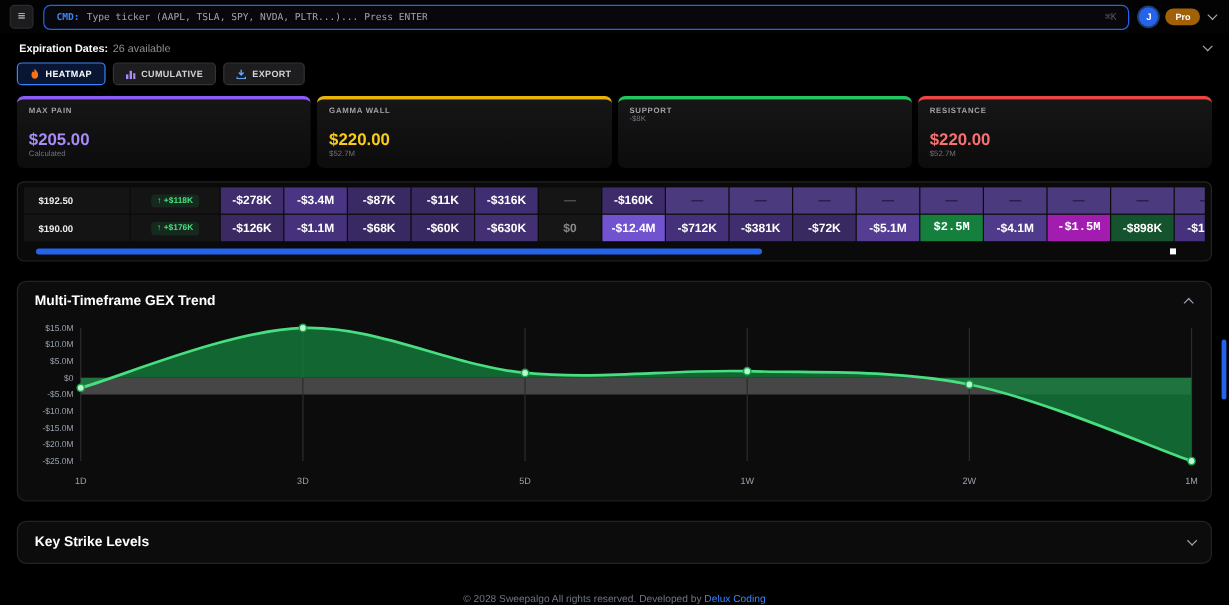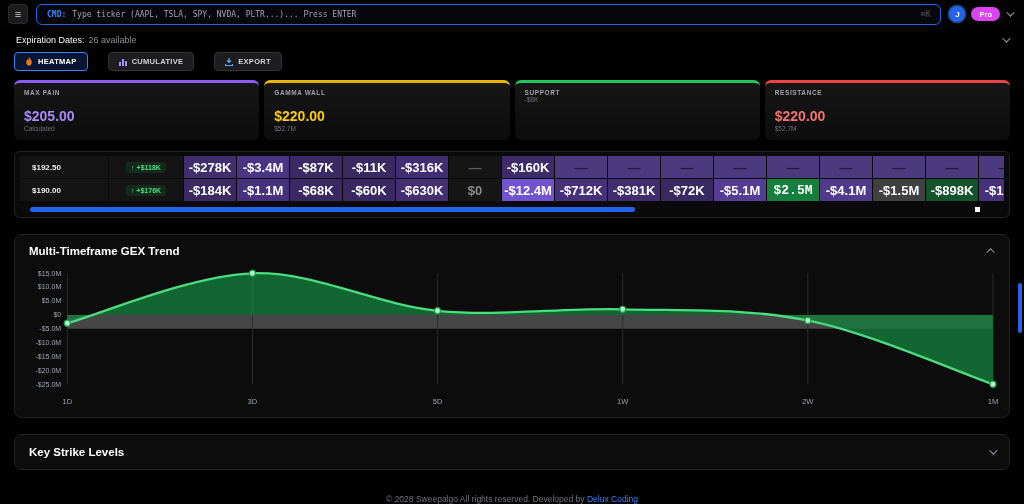--- a/index.html
+++ b/index.html
@@ -11,52 +11,52 @@
   .hamburger{width:20px;height:20px;background:#1c1c1e;border:1px solid #2b2b2b;border-radius:4px;color:#d4d4d8;
     font-size:11px;line-height:18px;text-align:center;cursor:pointer;flex:0 0 auto}
   .cmdbar{flex:1;display:flex;align-items:center;gap:6px;height:21px;border:1.5px solid #2563eb;border-radius:6px;
     background:#08080c;padding:0 10px;font-family:"DejaVu Sans Mono",monospace;font-size:8px;cursor:text}
   .cmd-prefix{color:#3b82f6;font-weight:bold}
   .cmd-placeholder{color:#a1a1aa;white-space:nowrap;overflow:hidden}
   .cmd-shortcut{margin-left:auto;color:#52525b}
   .userbox{display:flex;align-items:center;gap:6px;flex:0 0 auto;padding-right:4px}
   .avatar{width:16px;height:16px;border-radius:50%;background:#2563eb;box-shadow:0 0 0 1.5px rgba(59,130,246,.45);
     color:#fff;font-size:8px;font-weight:bold;display:flex;align-items:center;justify-content:center;cursor:pointer}
-  .pro-badge{background:#d946ef;color:#fff;font-size:7.5px;font-weight:bold;padding:2.5px 8px;border-radius:9px}
+  .pro-badge{background:#a16207;color:#fff;font-size:7.5px;font-weight:bold;padding:2.5px 8px;border-radius:9px}
   .chev{display:inline-block;width:6px;height:6px;border-right:1.5px solid #9ca3af;border-bottom:1.5px solid #9ca3af}
   .chev.down{transform:rotate(45deg) translateY(-2px)}
   .chev.up{transform:rotate(-135deg) translateY(-2px)}
 
   
   .exp-row{display:flex;justify-content:space-between;align-items:center;padding:7px 16px 3px;font-size:9px}
-  .exp-label{font-weight:normal;color:#fafafa}
+  .exp-label{font-weight:bold;color:#fafafa}
   .exp-value{color:#8f8f94;margin-left:4px}
 
   
-  .tabs{display:flex;gap:20px;padding:4px 14px 9px}
+  .tabs{display:flex;gap:6px;padding:4px 14px 9px}
   .tab{display:flex;align-items:center;gap:5px;font-size:7.5px;font-weight:700;letter-spacing:.3px;padding:4px 10px;
     border-radius:4px;background:#1d1d1f;border:1px solid #333;color:#d4d4d8;cursor:pointer;font-family:inherit}
   .tab.active{background:rgba(37,99,235,.22);border-color:#3b82f6;color:#fff}
   .tab svg{display:block}
 
   
   .stats{display:grid;grid-template-columns:repeat(4,1fr);gap:5px;padding:0 14px;margin-bottom:11px}
   .stat-card{background:linear-gradient(#161616,#0c0c0c);border-radius:6px;border-top:3px solid #666;padding:6px 10px 8px;min-height:49px}
   .stat-label{font-size:6.5px;font-weight:bold;color:#a1a1aa;letter-spacing:.6px}
   .stat-value{font-size:14px;font-weight:bold;margin:12px 0 1px}
   .stat-sub{font-size:6.5px;color:#71717a}
 
   
   .heatmap-card{margin:0 14px;background:#0a0a0a;border:1px solid #232323;border-radius:6px;padding:4px 5px 3px;overflow:hidden}
   .hm-rows{overflow:hidden}
   .hm-row{display:flex;gap:1px;margin-bottom:1px;height:22px}
   .hm-strike{flex:0 0 88px;background:#141414;display:flex;align-items:center;padding-left:12px;font-size:8px;font-weight:bold;color:#ececec}
   .hm-net{flex:0 0 74px;background:#141414;display:flex;align-items:center;justify-content:center}
   .hm-badge{color:#4ade80;background:rgba(34,197,94,.13);border-radius:3px;font-size:7px;font-weight:bold;padding:2px 5px;white-space:nowrap}
-  .hm-cell{flex:0 0 52px;display:flex;align-items:center;justify-content:center;font-size:13px;font-weight:bold;white-space:nowrap;cursor:pointer}
+  .hm-cell{flex:0 0 52px;display:flex;align-items:center;justify-content:center;font-size:10px;font-weight:bold;white-space:nowrap;cursor:pointer}
   .hm-scroll{position:relative;height:9px;margin-top:3px}
   .hm-scrollbar{position:absolute;left:10px;top:2px;width:605px;height:5px;background:#2563eb;border-radius:3px;cursor:pointer}
   .hm-corner{position:absolute;right:24px;top:2px;width:5px;height:5px;background:#fff}
 
   
   .panel{margin:16px 14px 0;background:#0c0c0c;border:1px solid #232323;border-radius:8px}
   .panel-head{display:flex;justify-content:space-between;align-items:center;padding:10px 14px 6px;cursor:pointer}
   .key-panel .panel-head{padding:11px 14px}
   .panel-title{font-size:11.5px;font-weight:bold;color:#fff}
   .chart-wrap{padding:0 6px 4px}
@@ -168,34 +168,34 @@
         <div class="hm-cell" style="background: rgb(75, 58, 126); color: rgb(34, 26, 60);">—</div>
         <div class="hm-cell" style="background: rgb(75, 58, 126); color: rgb(34, 26, 60);">—</div>
         <div class="hm-cell" style="background: rgb(75, 58, 126); color: rgb(34, 26, 60);">—</div>
         <div class="hm-cell" style="background: rgb(75, 58, 126); color: rgb(34, 26, 60);">—</div>
       </div>
       <div class="hm-row">
         <div class="hm-strike">$190.00</div>
         <div class="hm-net">
           <span class="hm-badge"><span>↑ </span>+$176K</span>
         </div>
-        <div class="hm-cell" style="background: rgb(59, 42, 98); color: rgb(255, 255, 255);">-$184K</div>
+        <div class="hm-cell" style="background: rgb(59, 42, 98); color: rgb(255, 255, 255);">-$126K</div>
         <div class="hm-cell" style="background: rgb(70, 50, 124); color: rgb(255, 255, 255);">-$1.1M</div>
         <div class="hm-cell" style="background: rgb(57, 41, 98); color: rgb(255, 255, 255);">-$68K</div>
         <div class="hm-cell" style="background: rgb(57, 41, 98); color: rgb(255, 255, 255);">-$60K</div>
         <div class="hm-cell" style="background: rgb(66, 48, 115); color: rgb(255, 255, 255);">-$630K</div>
         <div class="hm-cell" style="background: rgb(22, 22, 22); color: rgb(138, 138, 138);">$0</div>
         <div class="hm-cell" style="background: rgb(114, 83, 207); color: rgb(255, 255, 255);">-$12.4M</div>
         <div class="hm-cell" style="background: rgb(69, 49, 122); color: rgb(255, 255, 255);">-$712K</div>
         <div class="hm-cell" style="background: rgb(63, 45, 109); color: rgb(255, 255, 255);">-$381K</div>
         <div class="hm-cell" style="background: rgb(57, 41, 97); color: rgb(255, 255, 255);">-$72K</div>
         <div class="hm-cell" style="background: rgb(84, 61, 147); color: rgb(255, 255, 255);">-$5.1M</div>
         <div class="hm-cell" style="background: rgb(21, 128, 61); color: rgb(255, 255, 255); font-family: Liberation Mono, monospace;">$2.5M</div>
         <div class="hm-cell" style="background: rgb(80, 58, 140); color: rgb(255, 255, 255);">-$4.1M</div>
-        <div class="hm-cell" style="background: #404040; color: rgb(255, 255, 255);">-$1.5M</div>
+        <div class="hm-cell" style="background: #a21caf; color: rgb(255, 255, 255); font-family: Liberation Mono, monospace;">-$1.5M</div>
         <div class="hm-cell" style="background: #14532d; color: rgb(255, 255, 255);">-$898K</div>
         <div class="hm-cell" style="background: rgb(70, 50, 124); color: rgb(255, 255, 255);">-$1.8M</div>
       </div>
     </div>
   <div class="hm-scroll">
     <div class="hm-scrollbar"></div>
     <div class="hm-corner"></div>
   </div>
 </div>
 

